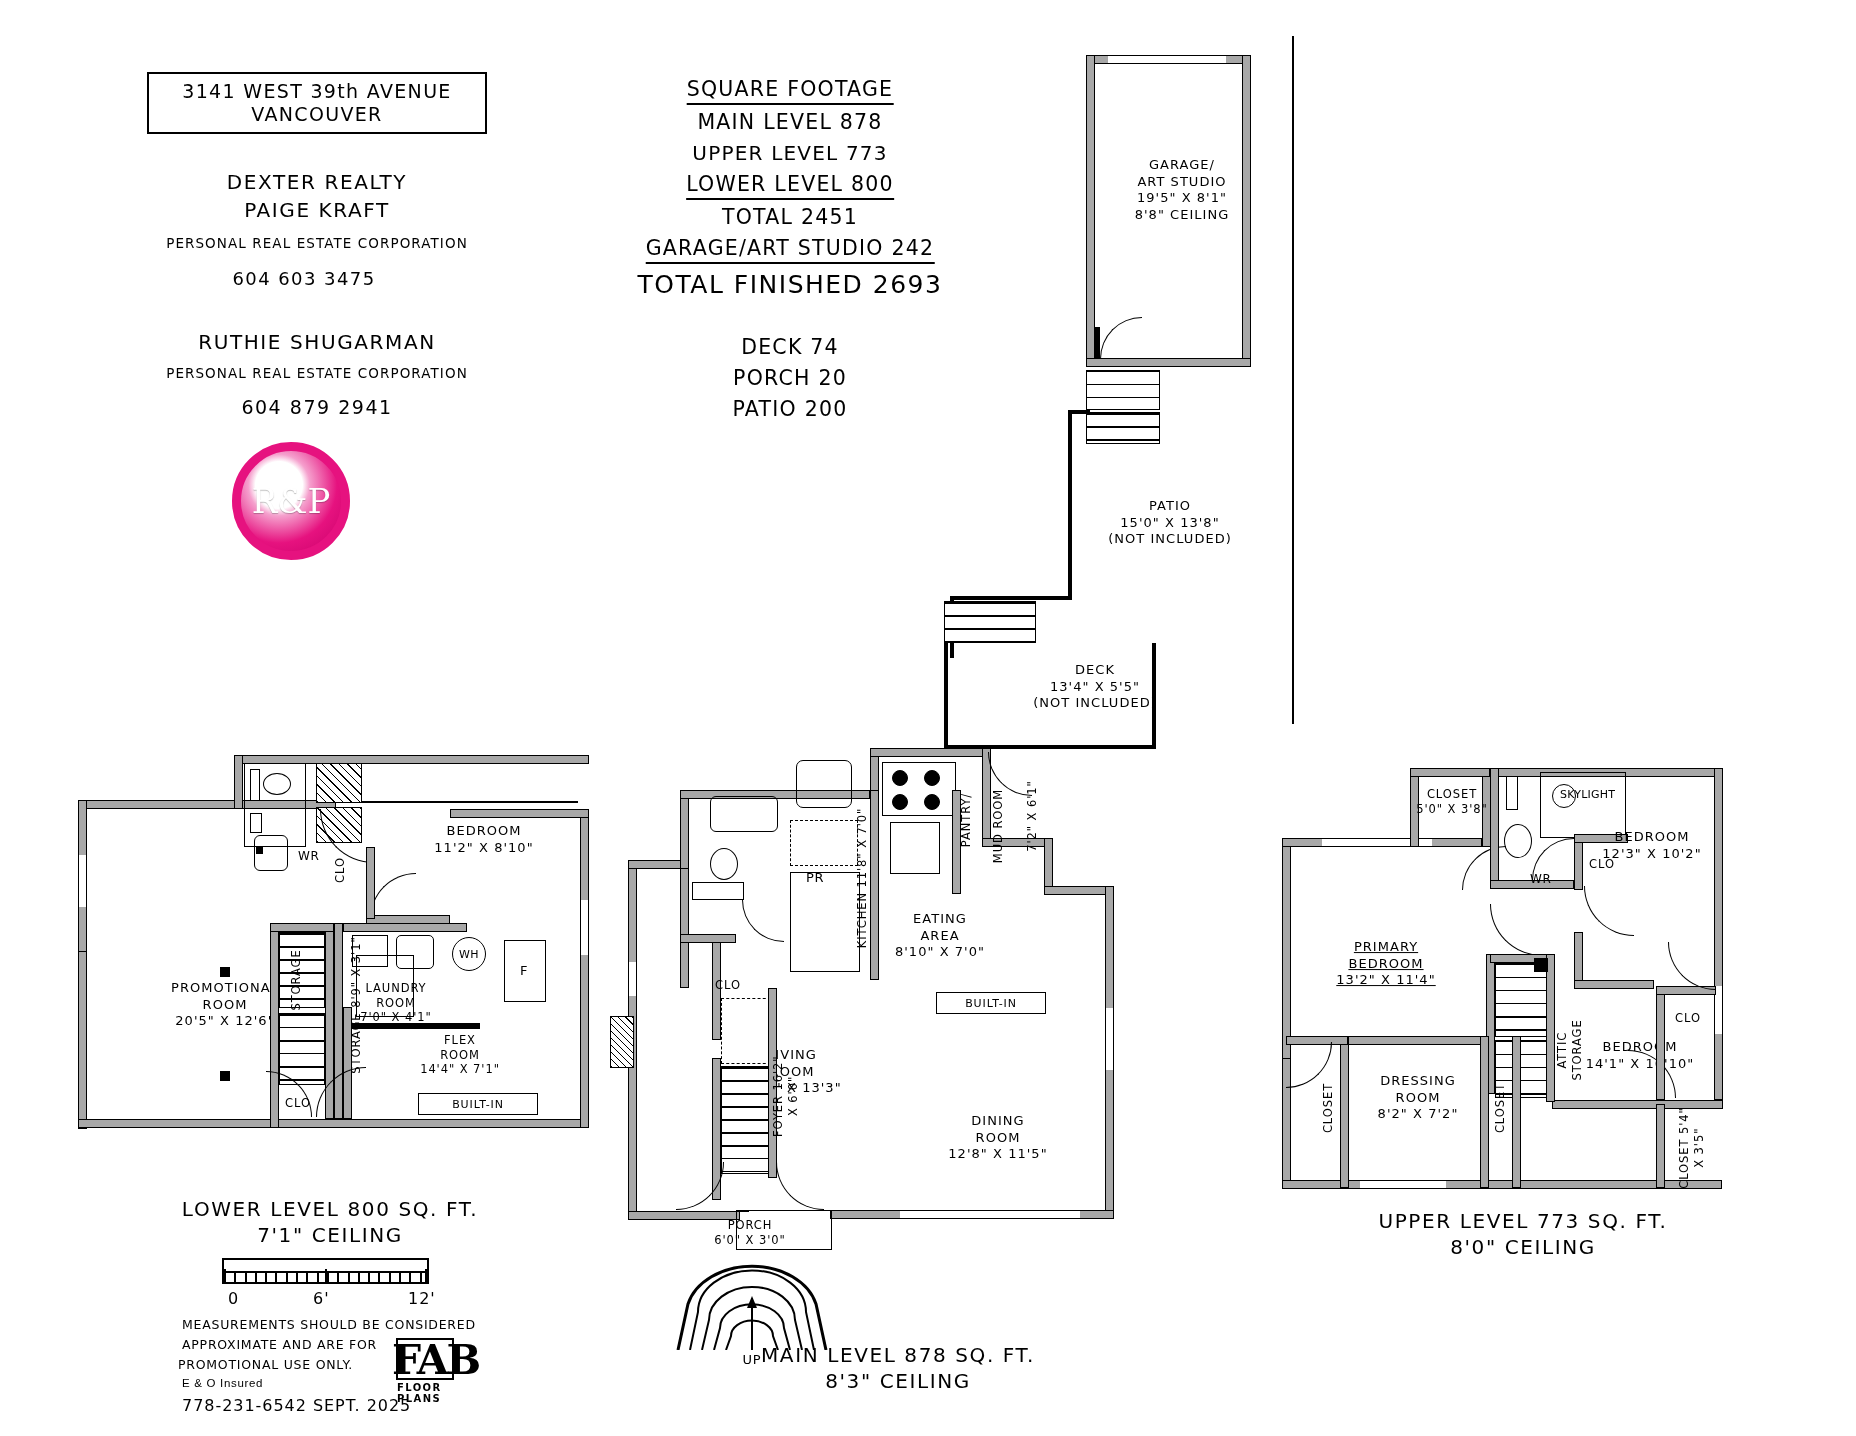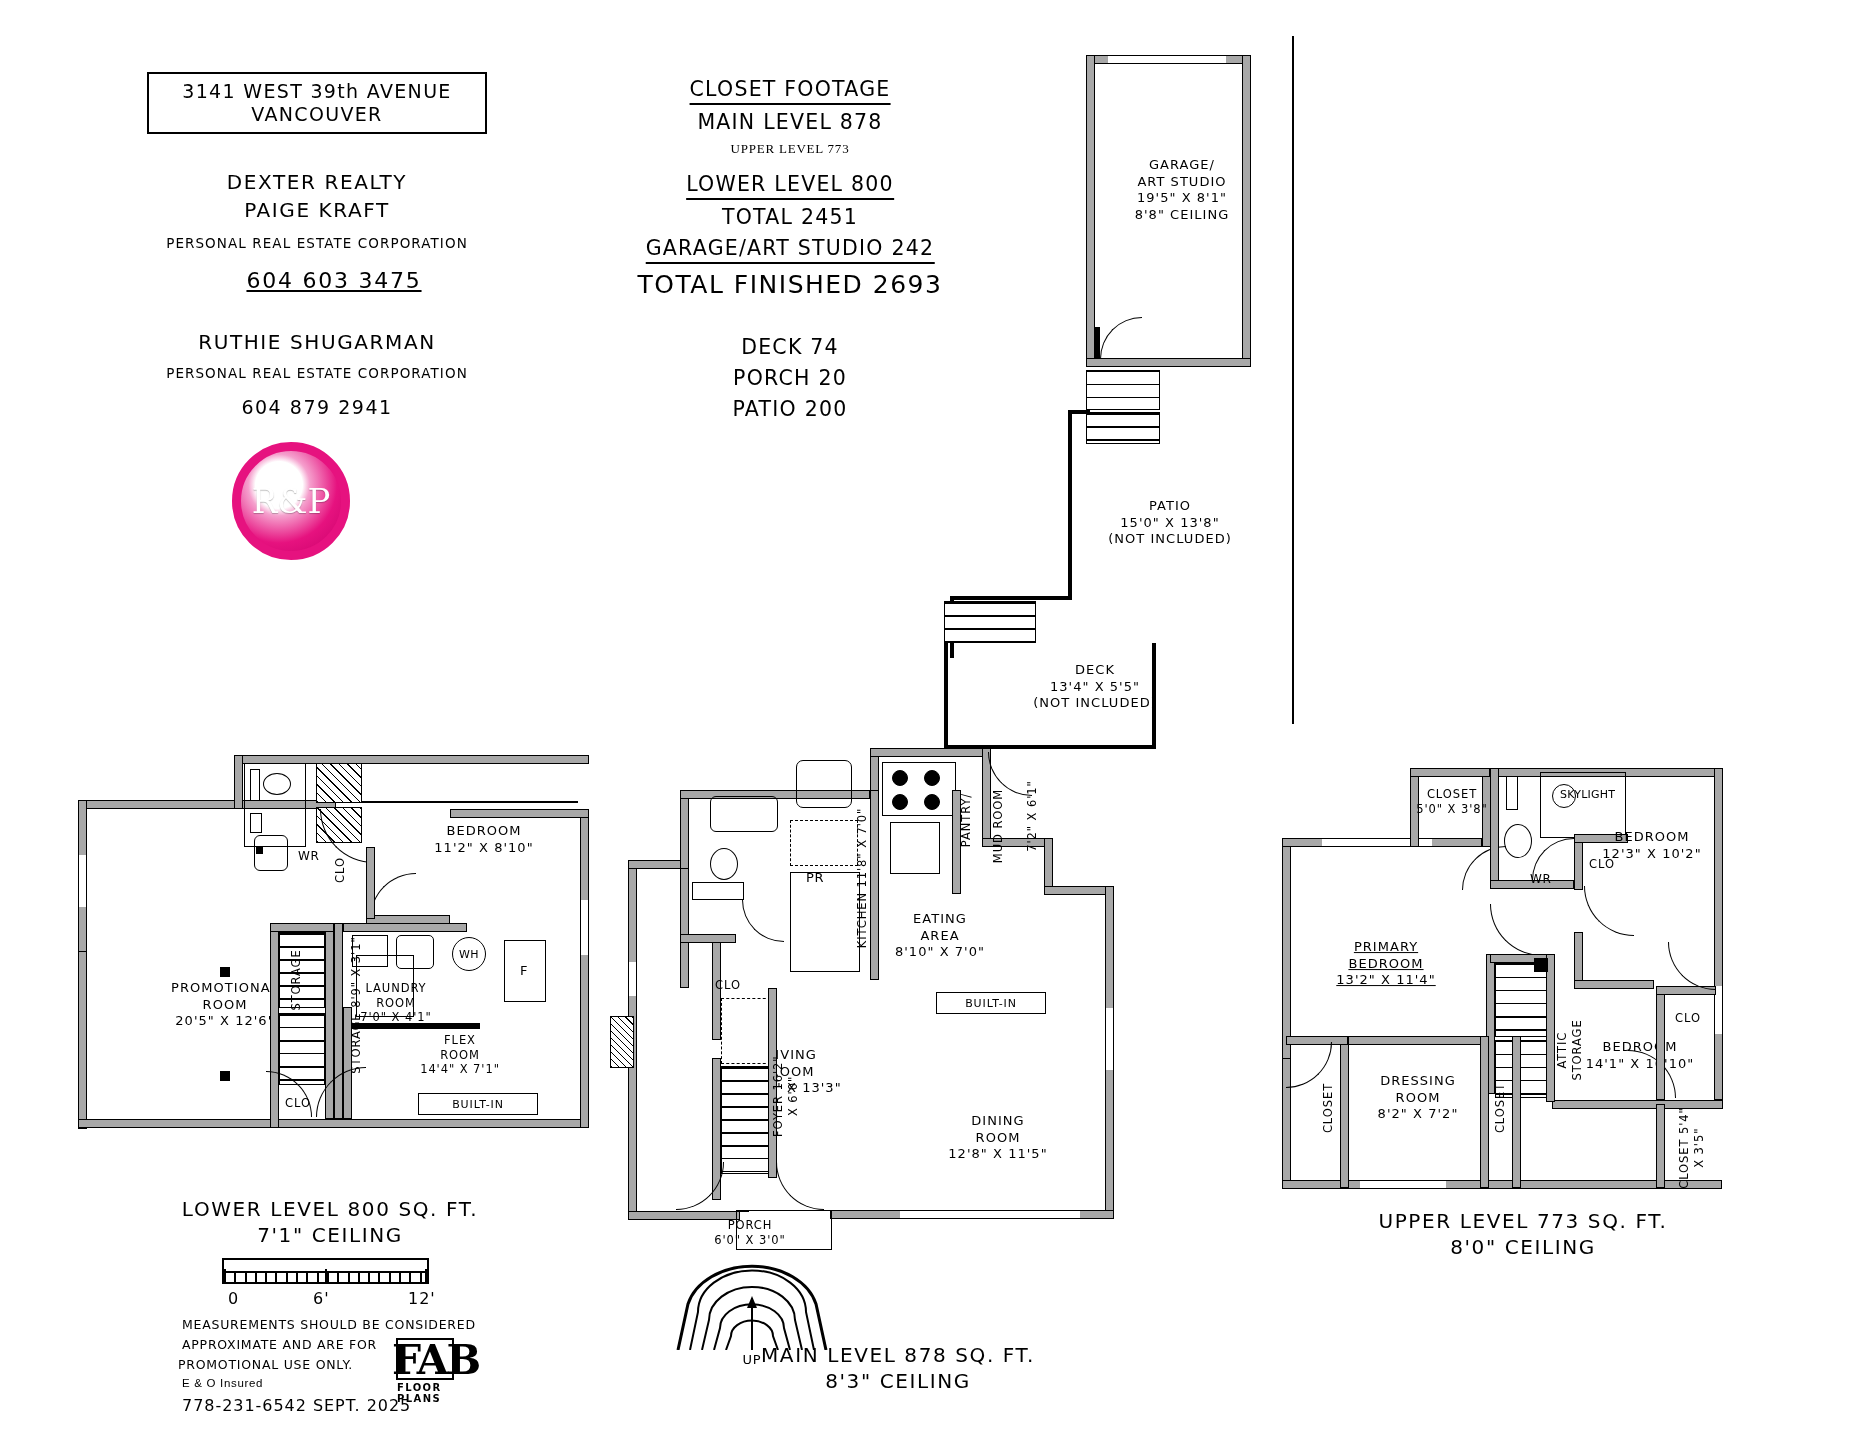--- a/index.html
+++ b/index.html
@@ -79,34 +79,34 @@
 <body>
 
 <div id="addr-box">
   <div style="font-size:19px;">3141 WEST 39th AVENUE</div>
   <div style="font-size:19px;">VANCOUVER</div>
 </div>
 
 <div class="t ctr h-line" style="left:317px; top:170px; font-size:20px;">DEXTER REALTY</div>
 <div class="t ctr h-line" style="left:317px; top:198px; font-size:20px;">PAIGE KRAFT</div>
 <div class="t ctr h-line" style="left:317px; top:235px; font-size:13.5px;">PERSONAL REAL ESTATE CORPORATION</div>
-<div class="t ctr h-line" style="left:334px; top:268px; font-size:22px;text-decoration:underline;">604 603 3475</div>
+<div class="t ctr h-line" style="left:304px; top:268px; font-size:18px;">604 603 3475</div>
 
 <div class="t ctr h-line" style="left:317px; top:330px; font-size:20px;">RUTHIE SHUGARMAN</div>
 <div class="t ctr h-line" style="left:317px; top:365px; font-size:13.5px;">PERSONAL REAL ESTATE CORPORATION</div>
 <div class="t ctr h-line" style="left:317px; top:396px; font-size:19px;">604 879 2941</div>
 
 <div id="logo">
   <div class="ring"></div>
   <div class="mono">R&amp;P</div>
 </div>
 
-<div class="t ctr" style="left:790px; top:77px; font-size:20.5px; border-bottom:2px solid #000; padding-bottom:2px;">CLOSET FOOTAGE</div>
+<div class="t ctr" style="left:790px; top:77px; font-size:20.5px; border-bottom:2px solid #000; padding-bottom:2px;">SQUARE FOOTAGE</div>
 <div class="t ctr" style="left:790px; top:110px; font-size:20.5px;">MAIN LEVEL 878</div>
-<div class="t ctr" style="left:790px; top:141px; font-size:13px;font-family:Liberation Serif, serif;">UPPER LEVEL 773</div>
+<div class="t ctr" style="left:790px; top:141px; font-size:20px;">UPPER LEVEL 773</div>
 <div class="t ctr" style="left:790px; top:172px; font-size:20.5px; border-bottom:2px solid #000; padding-bottom:2px;">LOWER LEVEL 800</div>
 <div class="t ctr" style="left:790px; top:205px; font-size:20.5px;">TOTAL 2451</div>
 <div class="t ctr" style="left:790px; top:236px; font-size:20.5px; border-bottom:2px solid #000; padding-bottom:2px;">GARAGE/ART STUDIO 242</div>
 <div class="t ctr" style="left:790px; top:270px; font-size:25px;">TOTAL FINISHED 2693</div>
 
 <div class="t ctr" style="left:790px; top:335px; font-size:20.5px;">DECK 74</div>
 <div class="t ctr" style="left:790px; top:366px; font-size:20.5px;">PORCH 20</div>
 <div class="t ctr" style="left:790px; top:397px; font-size:20.5px;">PATIO 200</div>
 
 <div class="vline" style="left:1292px; top:36px; height:688px;"></div>

